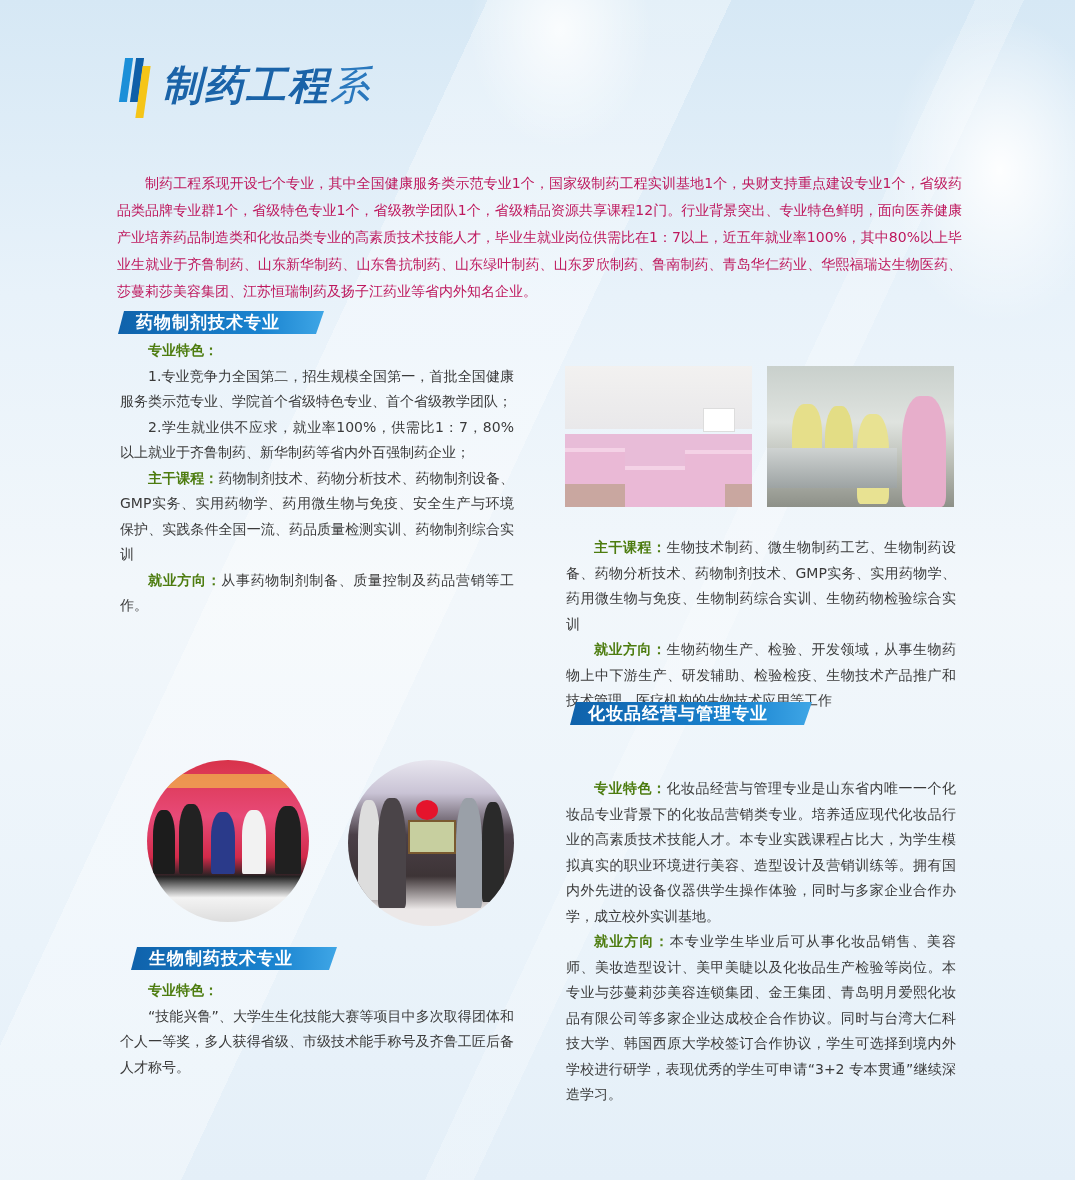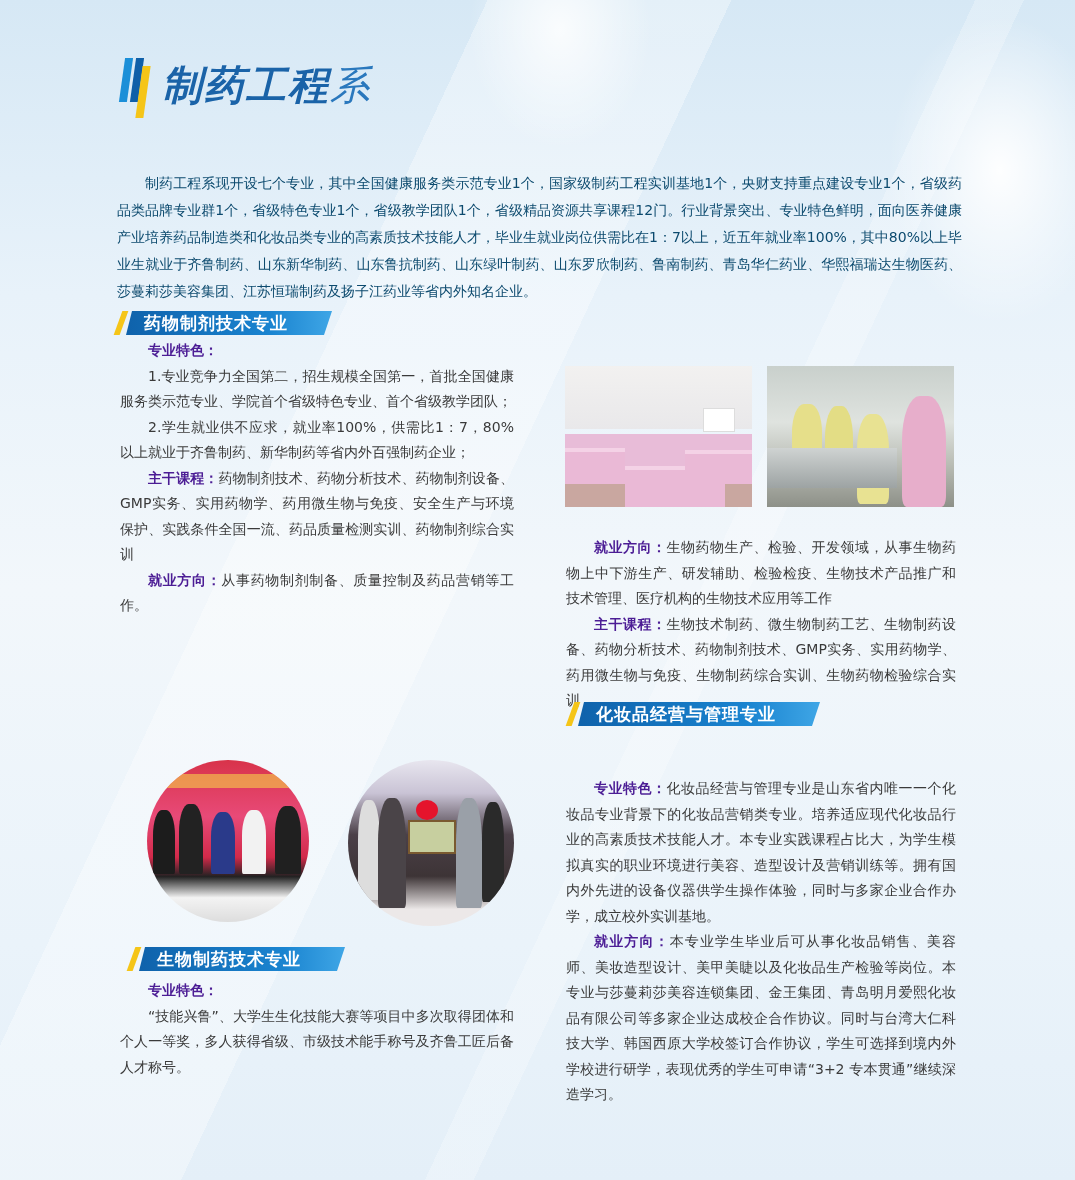--- a/index.html
+++ b/index.html
@@ -20,27 +20,27 @@
   .title-bars .b1 { position:absolute; left:2px; top:0; width:8px; height:44px; background:#1b8fd8; transform:skewX(-8deg); }
   .title-bars .b2 { position:absolute; left:13px; top:0; width:8px; height:44px; background:#0f5fa8; transform:skewX(-8deg); }
   .title-bars .b3 { position:absolute; left:19px; top:8px; width:8px; height:52px; background:#f5c518; transform:skewX(-8deg); }
   .title-text {
     font-size:40px; font-weight:bold; font-style:italic; color:#1a63a8; letter-spacing:2px;
   }
   .title-text .light { font-weight:normal; color:#2a78bd; }
 
   .intro {
     position:absolute; left:117px; top:170px; width:845px;
-    font-size:14px; line-height:27px; text-indent:2em; text-align:justify; color:#0c4a6e;
+    font-size:14px; line-height:27px; text-indent:2em; text-align:justify; color:#be185d;
   }
   .col { position:absolute; font-size:14px; line-height:25.5px; color:#3a3a3a; }
   .col p { margin:0; text-indent:2em; text-align:justify; }
-  .label { color:#4c1d95; font-weight:bold; }
+  .label { color:#4d7c0f; font-weight:bold; }
 
-  .section-head { position:absolute; height:20px; display:flex; align-items:flex-start; }
+  .section-head { position:absolute; height:20px; display:flex; align-items:flex-end;flex-direction:column; }
   .section-head .ystripe { width:6px; height:24px; background:#f5c518; transform:skewX(-20deg); margin-right:2px; }
   .section-head .bar {
     height:24px; padding:0 44px 0 18px; display:flex; align-items:center;
     background:linear-gradient(90deg,#0f62ab 0%,#1a84d0 70%,#3fa6e6 100%);
     clip-path:polygon(6px 0,100% 0,calc(100% - 8px) 100%,0 100%);
     color:#fff; font-size:17px; font-weight:bold; letter-spacing:1px;
   }
 
   .photo { position:absolute; overflow:hidden; }
   .photo-beauty {
@@ -135,22 +135,22 @@
 </div>
 <div class="photo photo-lab">
   <div class="person" style="left:25px; top:38px; width:30px; height:70px; background:#e6df8a;"></div>
   <div class="person" style="left:58px; top:40px; width:28px; height:80px; background:#e3dd85;"></div>
   <div class="person" style="left:90px; top:48px; width:32px; height:90px; background:#e8e292;"></div>
   <div class="machine" style="left:0; top:82px; width:130px; height:40px;"></div>
   <div class="person" style="left:135px; top:30px; width:44px; height:111px; background:#e7aecb;"></div>
 </div>
 
 <div class="col" style="left:566px; top:535px; width:390px;">
+  <p><span class="label">主干课程：</span><span>生物技术制药、微生物制药工艺、生物制药设备、药物分析技术、药物制剂技术、GMP实务、实用药物学、药用微生物与免疫、生物制药综合实训、生物药物检验综合实训</span></p>
   <p><span class="label">就业方向：</span><span>生物药物生产、检验、开发领域，从事生物药物上中下游生产、研发辅助、检验检疫、生物技术产品推广和技术管理、医疗机构的生物技术应用等工作</span></p>
-  <p><span class="label">主干课程：</span><span>生物技术制药、微生物制药工艺、生物制药设备、药物分析技术、药物制剂技术、GMP实务、实用药物学、药用微生物与免疫、生物制药综合实训、生物药物检验综合实训</span></p>
 </div>
 
 <div class="section-head" style="left:570px; top:702px;">
   <div class="ystripe"></div>
   <div class="bar">化妆品经营与管理专业</div>
 </div>
 
 <div class="col" style="left:566px; top:776px; width:390px;">
   <p><span class="label">专业特色：</span><span>化妆品经营与管理专业是山东省内唯一一个化妆品专业背景下的化妆品营销类专业。培养适应现代化妆品行业的高素质技术技能人才。本专业实践课程占比大，为学生模拟真实的职业环境进行美容、造型设计及营销训练等。拥有国内外先进的设备仪器供学生操作体验，同时与多家企业合作办学，成立校外实训基地。</span></p>
   <p><span class="label">就业方向：</span><span>本专业学生毕业后可从事化妆品销售、美容师、美妆造型设计、美甲美睫以及化妆品生产检验等岗位。本专业与莎蔓莉莎美容连锁集团、金王集团、青岛明月爱熙化妆品有限公司等多家企业达成校企合作协议。同时与台湾大仁科技大学、韩国西原大学校签订合作协议，学生可选择到境内外学校进行研学，表现优秀的学生可申请“3+2 专本贯通”继续深造学习。</span></p>

